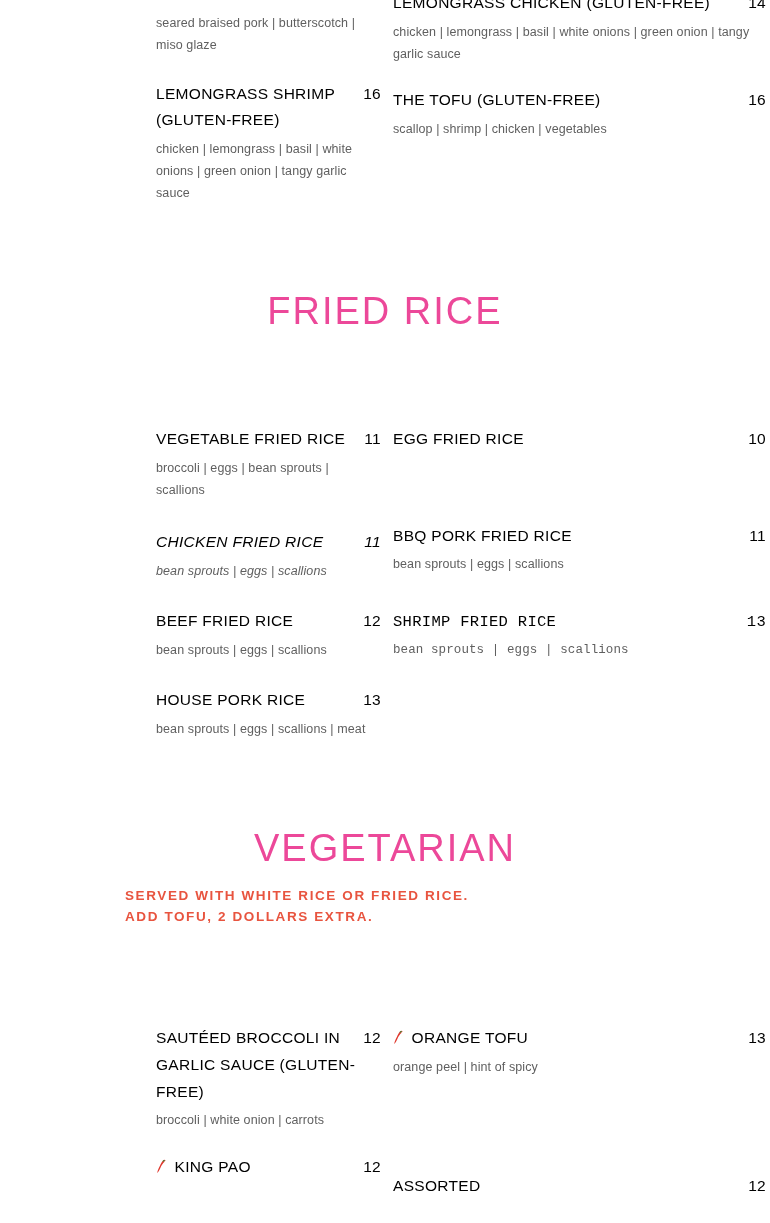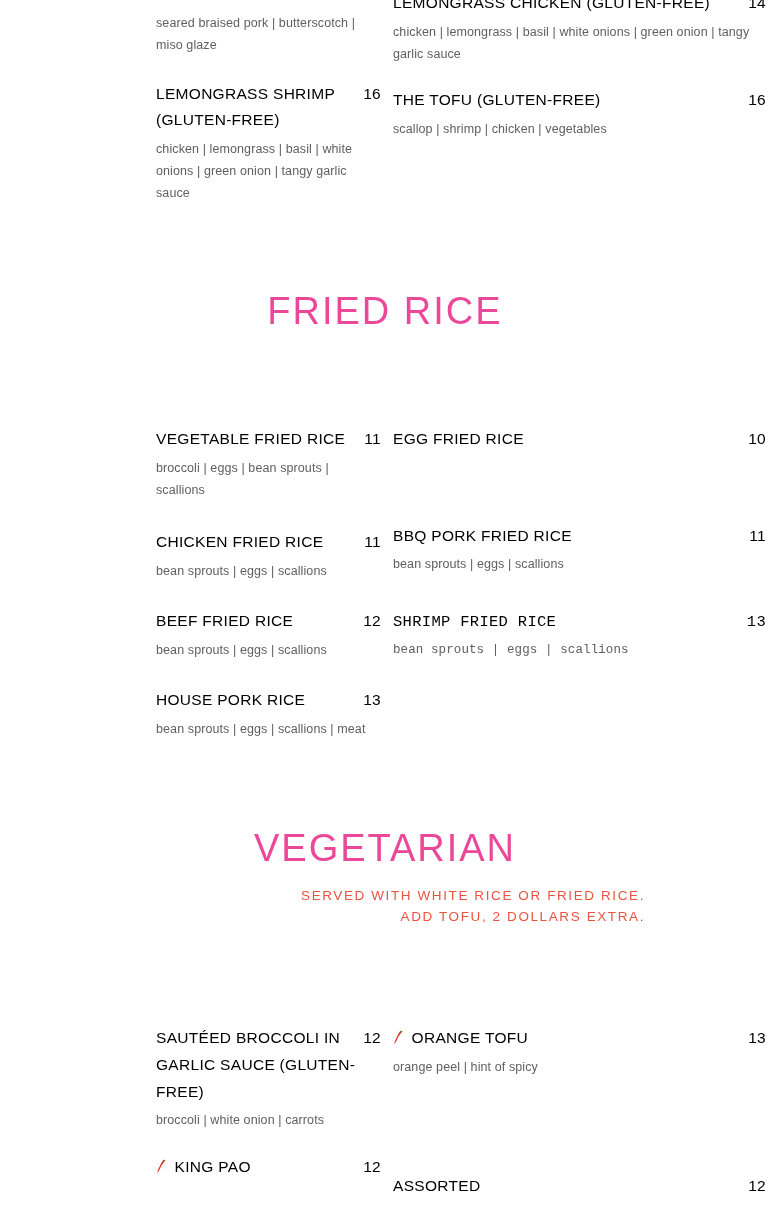--- a/index.html
+++ b/index.html
@@ -29,28 +29,28 @@
     text-align: center;
     color: #ec4899;
     font-family: "Liberation Sans", sans-serif;
     font-weight: 400;
     font-size: 38px;
     letter-spacing: 2px;
     margin: 0;
     line-height: 1.2;
   }
   .section-sub {
-    text-align: right;
+    text-align: left;
     color: #e8543f;
     font-size: 13.5px;
     letter-spacing: 1.6px;
     line-height: 1.55;
     margin: 14px auto 0 auto;
     max-width: 520px;
-    font-weight: 400;
+    font-weight: 700;
   }
 
   
   .cols {
     display: flex;
     width: 770px;
     padding: 0 0 0 0;
   }
   .col {
     width: 385px;
@@ -155,21 +155,21 @@
     <div class="col left">
 
       <div class="item">
         <div class="item-head">
           <span class="item-name">VEGETABLE FRIED RICE</span>
           <span class="item-price">11</span>
         </div>
         <div class="item-desc">broccoli | eggs | bean sprouts | scallions</div>
       </div>
 
-      <div class="item" style="margin-top:28px;">
+      <div class="item" style="margin-top:28px;font-style:italic;">
         <div class="item-head">
           <span class="item-name">CHICKEN FRIED RICE</span>
           <span class="item-price">11</span>
         </div>
         <div class="item-desc">bean sprouts | eggs | scallions</div>
       </div>
 
       <div class="item" style="margin-top:26px;">
         <div class="item-head">
           <span class="item-name">BEEF FRIED RICE</span>

